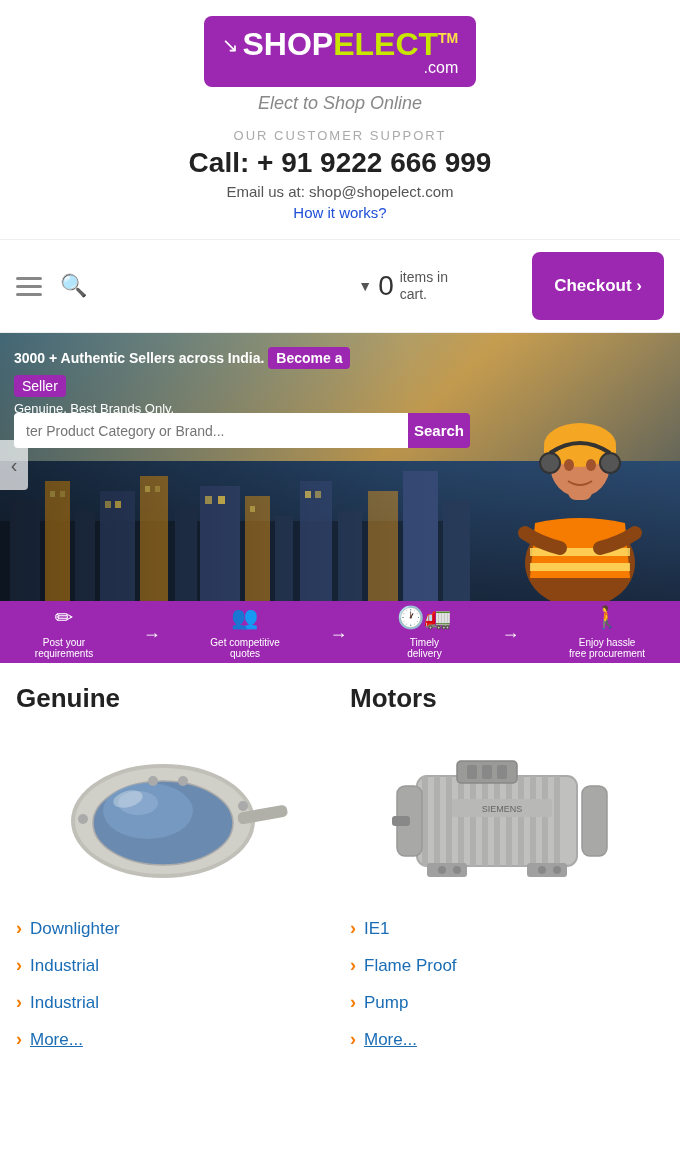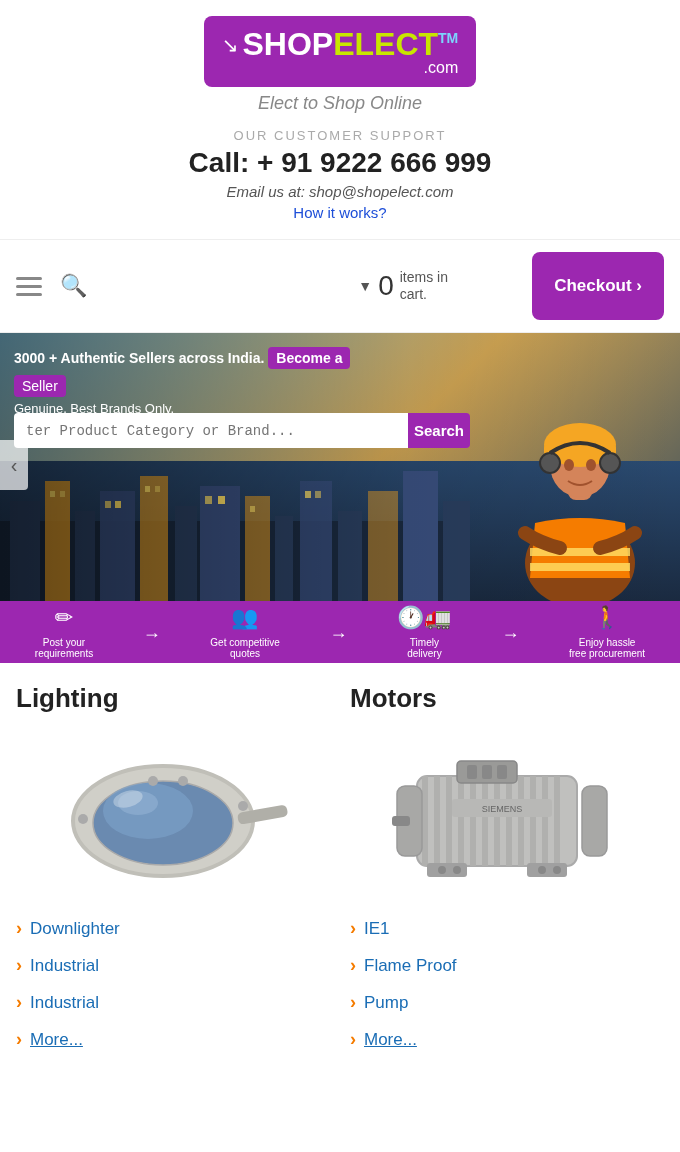--- a/index.html
+++ b/index.html
@@ -5,26 +5,26 @@
   <style>
     * { margin: 0; padding: 0; box-sizing: border-box; }
     body { font-family: Arial, sans-serif; background: #fff; width: 680px; overflow-x: hidden; }
 
     
     .header { text-align: center; padding: 16px 10px 8px; }
     .logo-container { display: inline-block; background: #9c27b0; border-radius: 8px; padding: 10px 18px; position: relative; }
     .logo-text { font-size: 32px; font-weight: bold; }
     .logo-shop { color: #fff; }
     .logo-elect { color: #c8e600; }
-    .logo-tm { color: #7dd3fc; font-size: 14px; vertical-align: super; }
+    .logo-tm { color: #fde047; font-size: 14px; vertical-align: super; }
     .logo-com { display: block; color: #fff; font-size: 16px; text-align: right; margin-top: -4px; }
     .tagline { color: #888; font-style: italic; font-size: 18px; margin-top: 6px; }
     .support-label { color: #aaa; font-size: 13px; letter-spacing: 2px; text-transform: uppercase; margin-top: 14px; }
     .phone { font-size: 28px; font-weight: bold; color: #222; margin: 4px 0; }
-    .email { color: #555; font-size: 15px; font-style: italic; }
+    .email { color: #555; font-size: 15px; }
     .how-it-works { color: #1d4ed8; font-size: 15px; margin-top: 4px; }
 
     
     .toolbar { display: flex; align-items: center; padding: 12px 16px; border-top: 1px solid #eee; border-bottom: 1px solid #eee; margin-top: 10px; }
     .toolbar-left { display: flex; align-items: center; gap: 18px; flex: 1; }
     .hamburger-icon { display: flex; flex-direction: column; gap: 5px; cursor: pointer; }
     .hamburger-icon span { display: block; width: 26px; height: 3px; background: #888; border-radius: 2px; }
     .search-icon-btn { color: #888; font-size: 22px; cursor: pointer; }
     .cart-area { display: flex; align-items: center; gap: 6px; flex: 1; justify-content: center; }
     .cart-arrow { color: #555; font-size: 14px; }
@@ -38,21 +38,21 @@
     .banner-overlay { position: absolute; top: 0; left: 0; right: 0; bottom: 0; background: linear-gradient(to right, rgba(0,0,0,0.5) 0%, rgba(0,0,0,0.1) 60%, rgba(0,0,0,0) 100%); }
     .banner-worker { position: absolute; right: 0; bottom: 60px; width: 200px; height: 210px; background: linear-gradient(to bottom, transparent, transparent); display: flex; align-items: flex-end; justify-content: center; overflow: hidden; }
     .banner-bottom-bar { position: absolute; bottom: 0; left: 0; right: 0; height: 62px; background: #9c27b0; display: flex; align-items: center; justify-content: space-around; padding: 0 10px; }
     .banner-step { display: flex; align-items: center; gap: 6px; color: #fff; font-size: 11px; text-align: center; flex-direction: column; }
     .banner-step-arrow { color: #fff; font-size: 18px; }
     .banner-text { position: absolute; top: 14px; left: 14px; right: 210px; }
     .become-btn { display: inline-block; background: #9c27b0; color: #fff; border-radius: 4px; padding: 3px 8px; font-size: 14px; }
     .seller-btn { display: inline-block; background: #9c27b0; color: #fff; border-radius: 4px; padding: 3px 8px; font-size: 14px; margin-top: 2px; }
     .genuine-text { color: #fff; font-size: 13px; margin-top: 4px; }
     .search-bar { position: absolute; top: 80px; left: 14px; right: 210px; display: flex; }
-    .search-input { flex: 1; padding: 9px 12px; border: none; border-radius: 4px 0 0 4px; font-size: 14px; color: #aaa; font-family: Liberation Mono, monospace; }
+    .search-input { flex: 1; padding: 9px 12px; border: none; border-radius: 4px 0 0 4px; font-size: 14px; color: #aaa; }
     .search-btn { background: #9c27b0; color: #fff; border: none; padding: 9px 6px; font-size: 15px; font-weight: bold; border-radius: 0 4px 4px 0; cursor: pointer; }
     .slider-arrow { position: absolute; left: 0; top: 40%; transform: translateY(-50%); background: rgba(255,255,255,0.7); border: none; width: 28px; height: 50px; font-size: 20px; cursor: pointer; color: #555; border-radius: 0 4px 4px 0; }
 
     
     .products-section { padding: 20px 16px; }
     .products-grid { display: grid; grid-template-columns: 1fr 1fr; gap: 20px; }
     .product-col { }
     .product-title { font-size: 26px; font-weight: bold; color: #222; margin-bottom: 12px; }
     .product-image { width: 100%; height: 170px; display: flex; align-items: center; justify-content: center; margin-bottom: 14px; overflow: hidden; }
     
@@ -207,21 +207,21 @@
       <span style="font-size:22px;">🚶</span>
       <span style="font-size:10px;color:#fff;">Enjoy hassle<br>free procurement</span>
     </div>
   </div>
 </div>
 
 <div class="products-section">
   <div class="products-grid">
 
     <div class="product-col">
-      <div class="product-title">Lighting</div>
+      <div class="product-title">Genuine</div>
       <div class="product-image">
 
         <svg width="240" height="160" viewBox="0 0 240 160">
 
           <ellipse cx="110" cy="90" rx="90" ry="55" fill="#d0cfc8" stroke="#aaa" stroke-width="2"></ellipse>
 
           <ellipse cx="110" cy="92" rx="70" ry="42" fill="#6a8ab0" stroke="#aaa" stroke-width="1.5"></ellipse>
 
           <ellipse cx="95" cy="80" rx="45" ry="28" fill="#7ba0c8" opacity="0.7"></ellipse>
           <ellipse cx="85" cy="72" rx="20" ry="12" fill="#9ab8d8" opacity="0.5"></ellipse>

